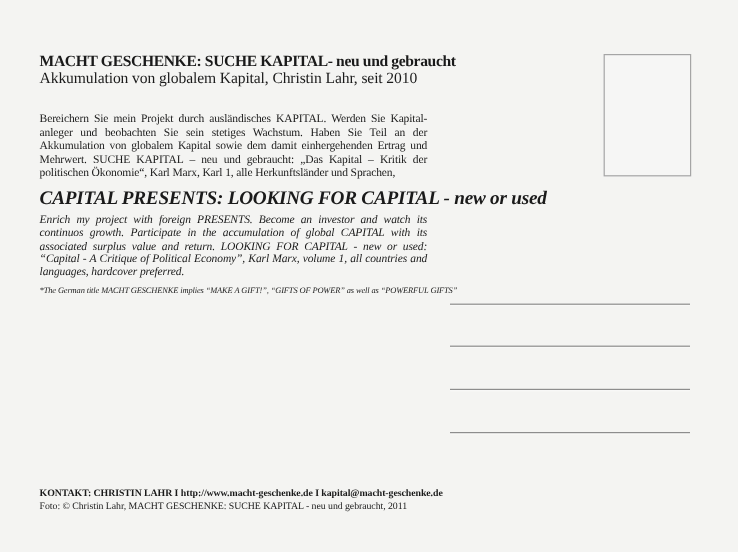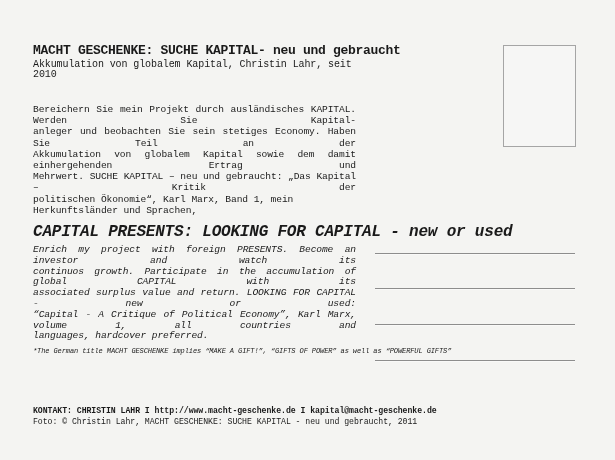--- a/index.html
+++ b/index.html
@@ -2,42 +2,42 @@
 <html style="--page-bg: #f4f4f2; --text: #1a1a1a; --stamp-border: #a5a5a5; --stamp-fill: #f6f6f5; --address-line: #8d8d8d;"><head>
 <meta charset="utf-8">
 <style>
   html, body { margin: 0; padding: 0; }
   .page {
     position: relative;
     width: 615px;
     height: 460px;
     background: var(--page-bg, #f4f4f2);
     color: var(--text, #1a1a1a);
-    font-family: Liberation Mono, monospace;
+    font-family: Liberation Serif, serif;
     overflow: hidden;
   }
 
   
   .text-col {
     position: absolute;
     left: 33px;
     top: 44px;
     width: 323px;
   }
   .title-de {
     margin: 0;
     font-size: 13px;
     line-height: 13px;
     font-weight: bold;
     letter-spacing: -0.3px;
     white-space: nowrap;
   }
   .subtitle {
     margin-top: 3px;
-    font-size: 10px;
+    font-size: 13px;
     line-height: 10px;
     letter-spacing: -0.1px;
   }
   .para {
     margin-top: 24px;
     font-size: 9.6px;
     line-height: 11.2px;
     letter-spacing: -0.1px;
   }
   .para .line { text-align: justify; text-align-last: justify; }
@@ -112,24 +112,24 @@
 <body>
 
 <div class="page">
 
   <div class="text-col">
     <h1 class="title-de">MACHT GESCHENKE: SUCHE KAPITAL- neu und gebraucht</h1>
     <div class="subtitle">Akkumulation von globalem Kapital, Christin Lahr, seit 2010</div>
 
     <div class="para">
         <div class="line">Bereichern Sie mein Projekt durch ausländisches KAPITAL. Werden Sie Kapital-</div>
-        <div class="line">anleger und beobachten Sie sein stetiges Economy. Haben Sie Teil an der</div>
+        <div class="line">anleger und beobachten Sie sein stetiges Wachstum. Haben Sie Teil an der</div>
         <div class="line">Akkumulation von globalem Kapital sowie dem damit einhergehenden Ertrag und</div>
         <div class="line">Mehrwert. SUCHE KAPITAL – neu und gebraucht: „Das Kapital – Kritik der</div>
-        <div class="line">politischen Ökonomie“, Karl Marx, Band 1, mein Herkunftsländer und Sprachen,</div>
+        <div class="line">politischen Ökonomie“, Karl Marx, Karl 1, alle Herkunftsländer und Sprachen,</div>
       </div>
 
     <h2 class="title-en">CAPITAL PRESENTS: LOOKING FOR CAPITAL - new or used</h2>
 
     <div class="para para-en italic">
         <div class="line">Enrich my project with foreign PRESENTS. Become an investor and watch its</div>
         <div class="line">continuos growth. Participate in the accumulation of global CAPITAL with its</div>
         <div class="line">associated surplus value and return. LOOKING FOR CAPITAL - new or used:</div>
         <div class="line">“Capital - A Critique of Political Economy”, Karl Marx, volume 1, all countries and</div>
         <div class="line">languages, hardcover preferred.</div>

